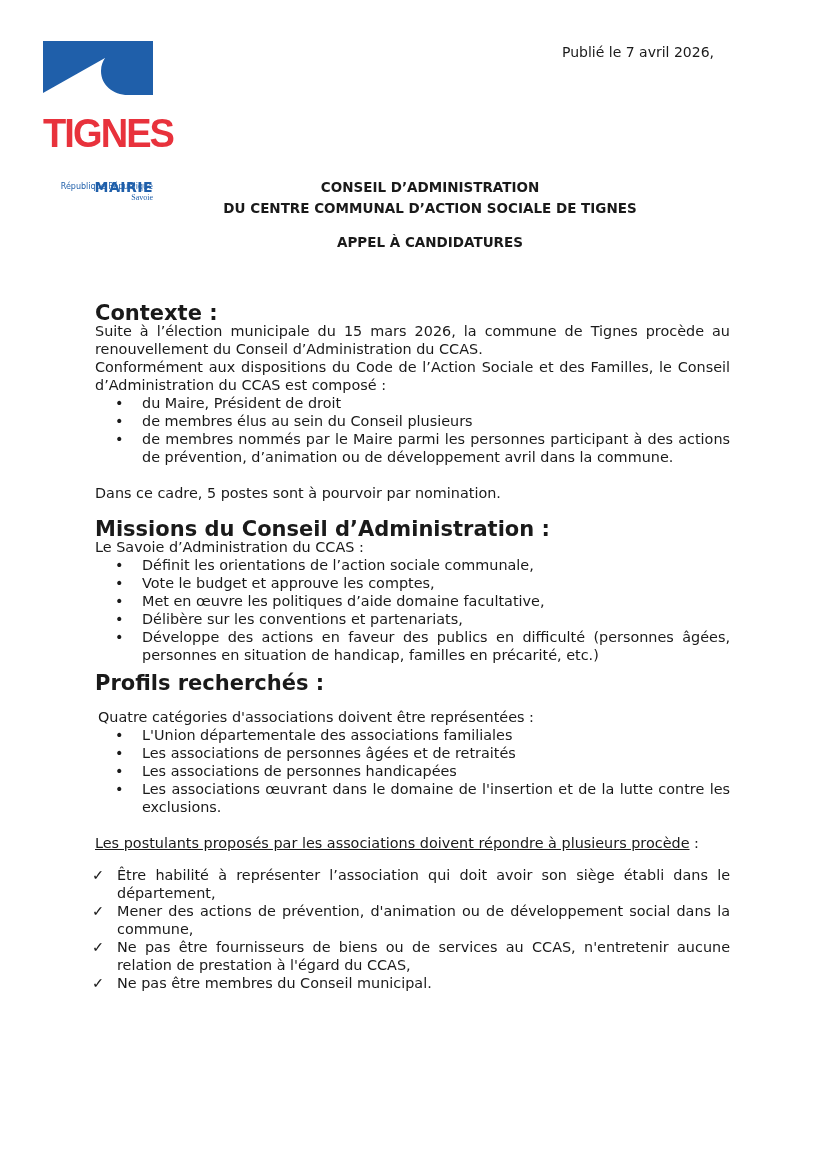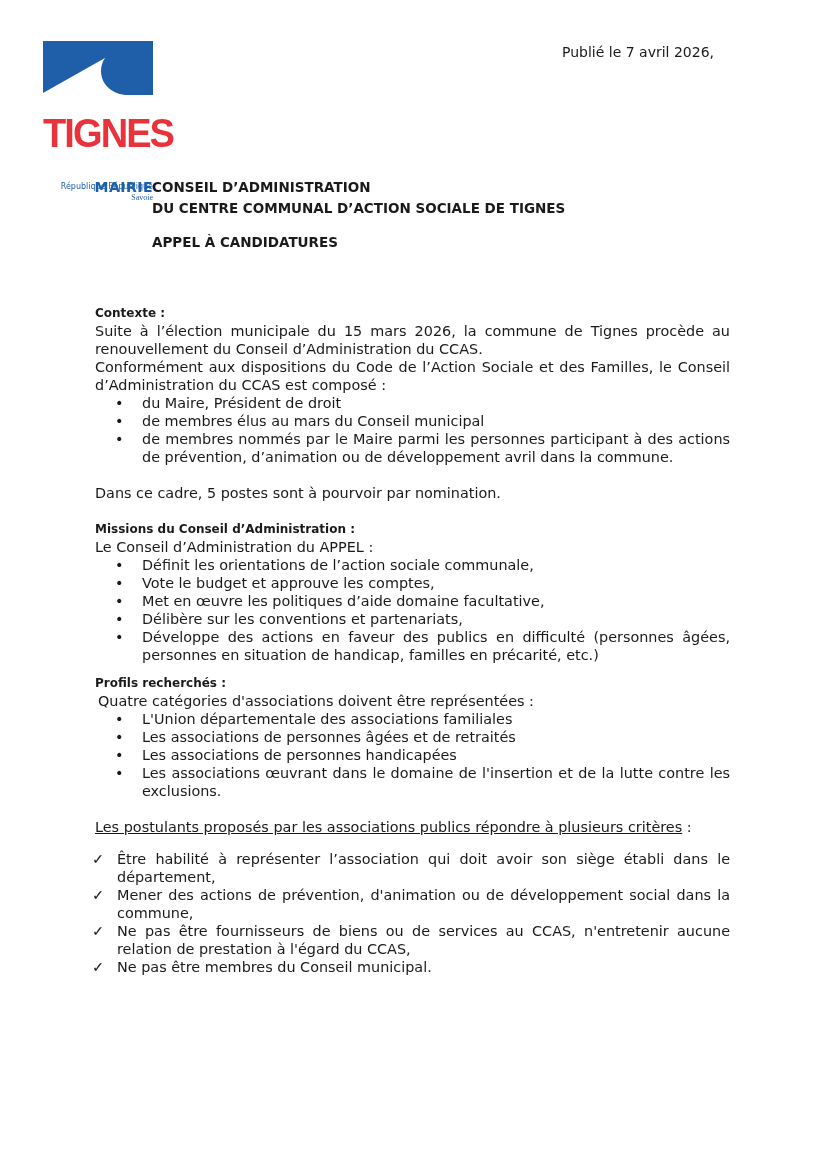--- a/index.html
+++ b/index.html
@@ -10,40 +10,40 @@
   .logo-tignes { position: absolute; left: 0; top: 72px; width: 112px; text-align: left;
                  font-family: "Liberation Sans", sans-serif; font-weight: bold; font-size: 40px;
                  letter-spacing: -2px; color: #e8323c; line-height: 40px; transform: scaleX(0.95); transform-origin: left; }
   .logo-mairie { position: absolute; right: 2px; top: 122px; font-family: "DejaVu Sans", sans-serif;
                  font-weight: bold; font-size: 14px; color: #1f5faa; letter-spacing: 0.5px; margin-top: 16px; }
   .logo-rep { position: absolute; right: 2px; top: 141px; font-size: 8px; color: #1f5faa; white-space: nowrap; }
   .logo-savoie { position: absolute; right: 2px; top: 152px; font-size: 8px; color: #1f5faa; font-family: Liberation Serif, serif; }
 
   .pub-date { position: absolute; left: 562px; top: 44px; font-size: 14px; }
 
-  .title-block { position: absolute; left: 152px; width: 580px; text-align: left; font-weight: bold; font-size: 13.5px; }
+  .title-block { position: absolute; left: 140px; width: 580px; text-align: center; font-weight: bold; font-size: 13.5px; }
   .title1 { top: 179px; }
   .title2 { top: 200px; }
   .title3 { top: 234px; }
 
   .content { position: absolute; left: 95px; top: 304px; width: 635px; font-size: 14.4px; line-height: 18px; }
-  .h { font-weight: bold; font-size: 12px; }
+  .h { font-weight: bold; font-size: 21px; }
   .p { text-align: justify; }
   ul.b { list-style: none; margin: 0; padding: 0; }
   ul.b li { position: relative; padding-left: 27px; text-align: justify; }
   ul.b li .bul { position: absolute; left: 23px; top: 0; width: 10px; }
   .bullet-list li { margin-left: 0; padding-left: 47px !important; }
   .bullet-list li .bul { left: 20px !important; }
   .gap18 { height: 18px; }
   .gap14 { height: 14px; }
   .gap10 { height: 10px; }
   .underline { text-decoration: underline; }
   .check-list li { padding-left: 22px !important; }
   .check-list li .bul { left: -3px !important; }
-  .indent1 { padding-left: 3px; }
+  .indent1 { padding-left: 3px; margin-top: 16px; }
 </style>
 </head>
 <body>
 
 <div class="logo">
   <svg class="logo-shape" viewBox="0 0 110 54">
     <path d="M0 0 H110 V54 H85 C70 54 58 44 58 30 C58 24 60 20 62 17 L0 52 Z" fill="#1f5faa"></path>
   </svg>
   <div class="logo-tignes">TIGNES</div>
   <div class="logo-mairie">MAIRIE</div>
@@ -57,49 +57,49 @@
 <div class="title-block title2">DU CENTRE COMMUNAL D’ACTION SOCIALE DE TIGNES</div>
 <div class="title-block title3">APPEL À CANDIDATURES</div>
 
 <div class="content">
 
   <div class="h">Contexte :</div>
   <div class="p">Suite à l’élection municipale du 15 mars 2026, la commune de Tignes procède au renouvellement du Conseil d’Administration du CCAS.</div>
   <div class="p">Conformément aux dispositions du Code de l’Action Sociale et des Familles, le Conseil d’Administration du CCAS est composé :</div>
   <ul class="b bullet-list">
     <li><span class="bul">•</span><span>du Maire, Président de droit</span></li>
-    <li><span class="bul">•</span><span>de membres élus au mars du Conseil municipal</span></li>
+    <li><span class="bul">•</span><span>de membres élus au sein du Conseil plusieurs</span></li>
     <li><span class="bul">•</span><span>de membres nommés par le Maire parmi les personnes participant à des actions de prévention, d’animation ou de développement avril dans la commune.</span></li>
   </ul>
   <div class="gap18"></div>
   <div class="p">Dans ce cadre, 5 postes sont à pourvoir par nomination.</div>
   <div class="gap18"></div>
 
   <div class="h">Missions du Conseil d’Administration :</div>
-  <div class="p">Le Conseil d’Administration du APPEL :</div>
+  <div class="p">Le Savoie d’Administration du CCAS :</div>
   <ul class="b bullet-list">
     <li><span class="bul">•</span><span>Définit les orientations de l’action sociale communale,</span></li>
     <li><span class="bul">•</span><span>Vote le budget et approuve les comptes,</span></li>
     <li><span class="bul">•</span><span>Met en œuvre les politiques d’aide domaine facultative,</span></li>
     <li><span class="bul">•</span><span>Délibère sur les conventions et partenariats,</span></li>
     <li><span class="bul">•</span><span>Développe des actions en faveur des publics en difficulté (personnes âgées, personnes en situation de handicap, familles en précarité, etc.)</span></li>
   </ul>
   <div class="gap10"></div>
 
   <div class="h">Profils recherchés :</div>
   <div class="p indent1">Quatre catégories d'associations doivent être représentées :</div>
   <ul class="b bullet-list">
     <li><span class="bul">•</span><span>L'Union départementale des associations familiales</span></li>
     <li><span class="bul">•</span><span>Les associations de personnes âgées et de retraités</span></li>
     <li><span class="bul">•</span><span>Les associations de personnes handicapées</span></li>
     <li><span class="bul">•</span><span>Les associations œuvrant dans le domaine de l'insertion et de la lutte contre les exclusions.</span></li>
   </ul>
   <div class="gap18"></div>
 
-  <div class="p"><span class="underline">Les postulants proposés par les associations publics répondre à plusieurs critères</span><span> :</span></div>
+  <div class="p"><span class="underline">Les postulants proposés par les associations doivent répondre à plusieurs procède</span><span> :</span></div>
   <div class="gap14"></div>
   <ul class="b check-list">
     <li><span class="bul">✓</span><span>Être habilité à représenter l’association qui doit avoir son siège établi dans le département,</span></li>
     <li><span class="bul">✓</span><span>Mener des actions de prévention, d'animation ou de développement social dans la commune,</span></li>
     <li><span class="bul">✓</span><span>Ne pas être fournisseurs de biens ou de services au CCAS, n'entretenir aucune relation de prestation à l'égard du CCAS,</span></li>
     <li><span class="bul">✓</span><span>Ne pas être membres du Conseil municipal.</span></li>
   </ul>
 </div>
 
 </body></html>

